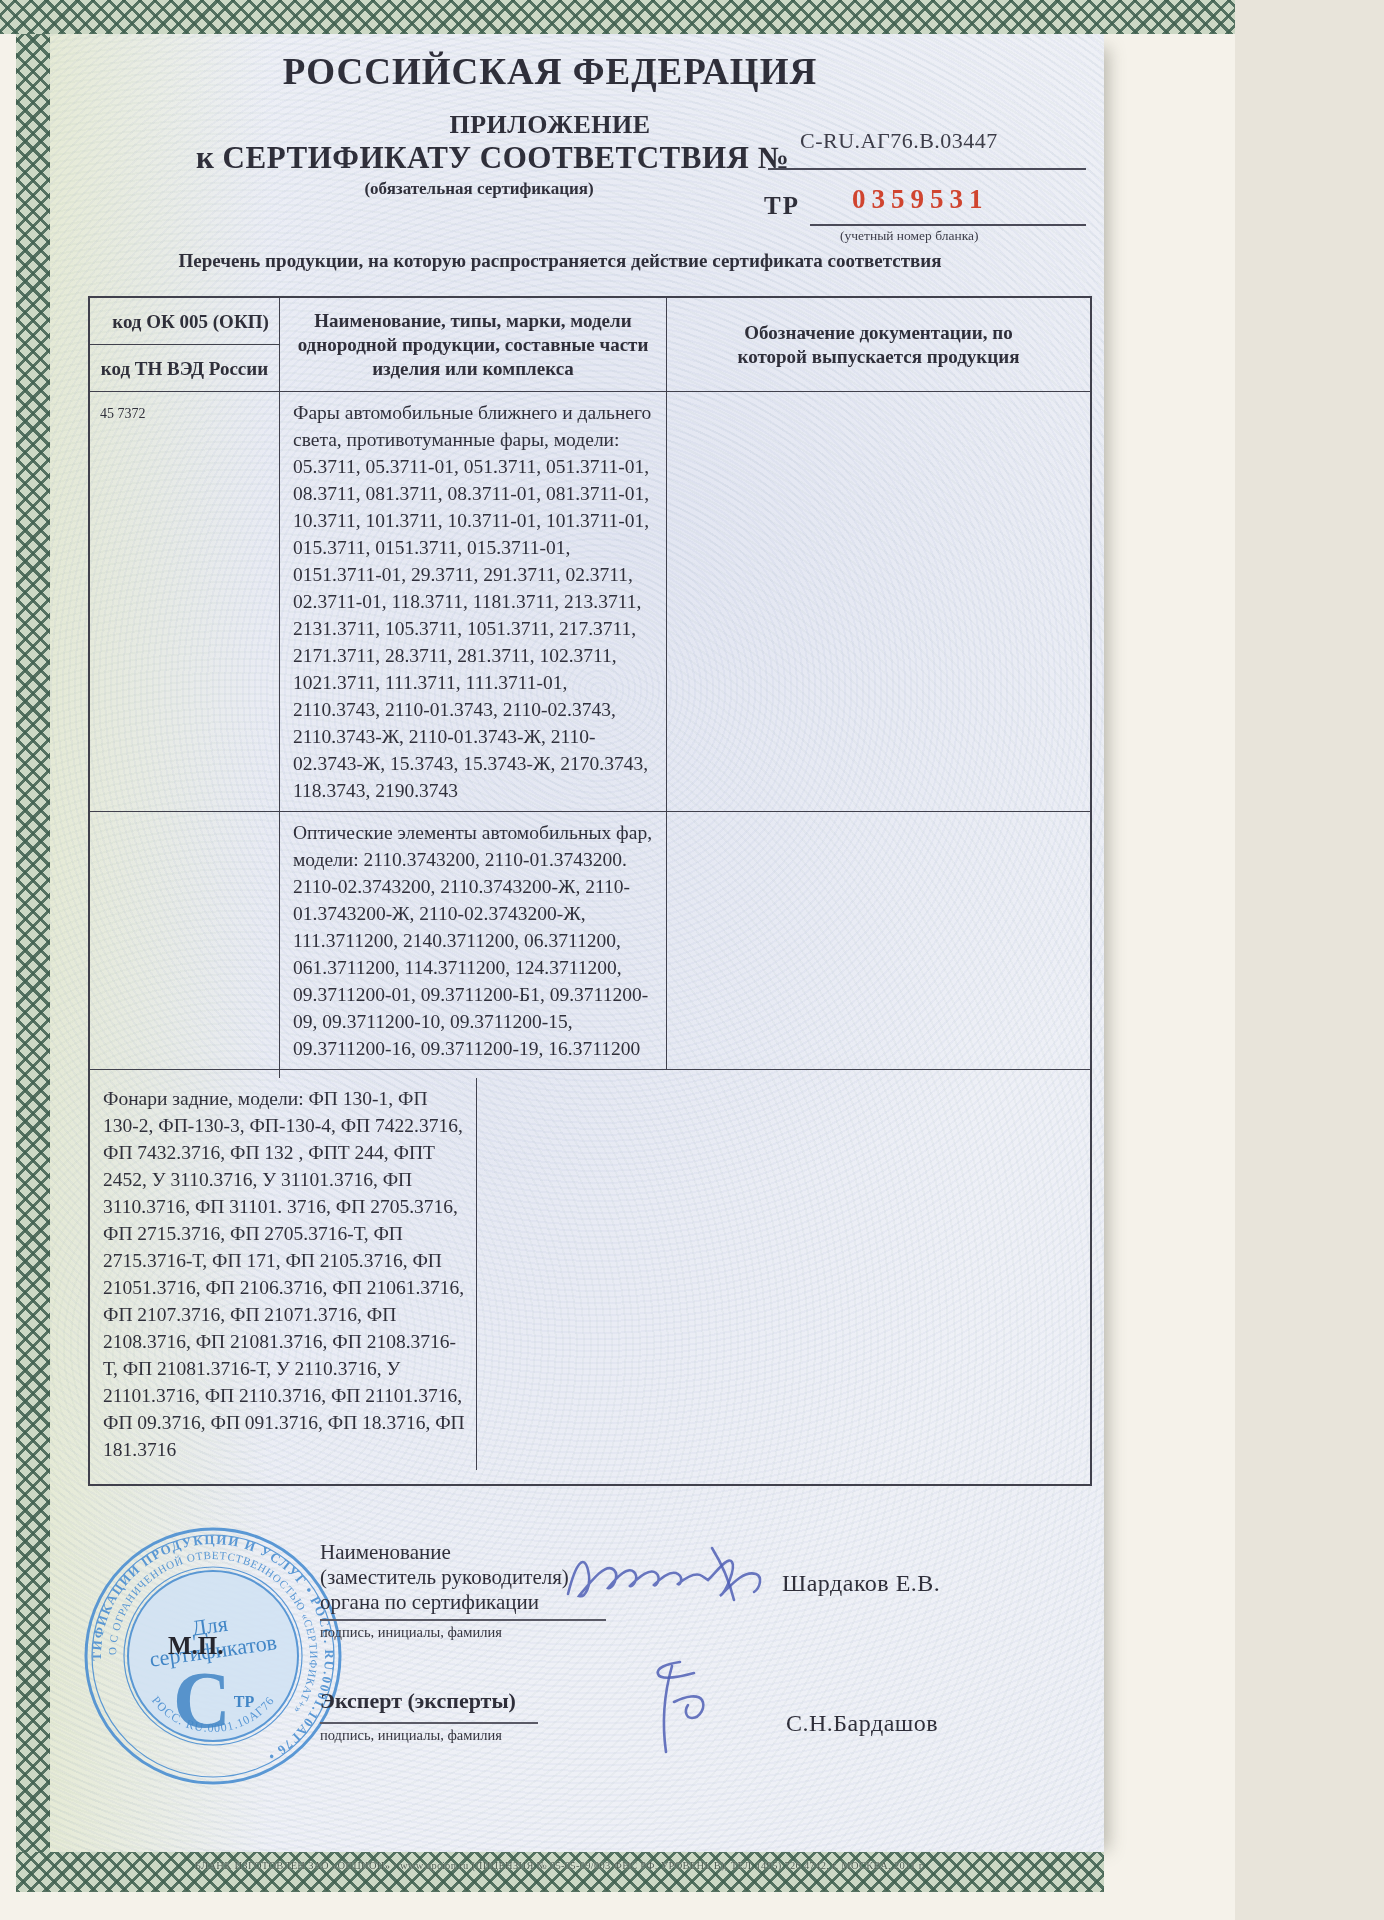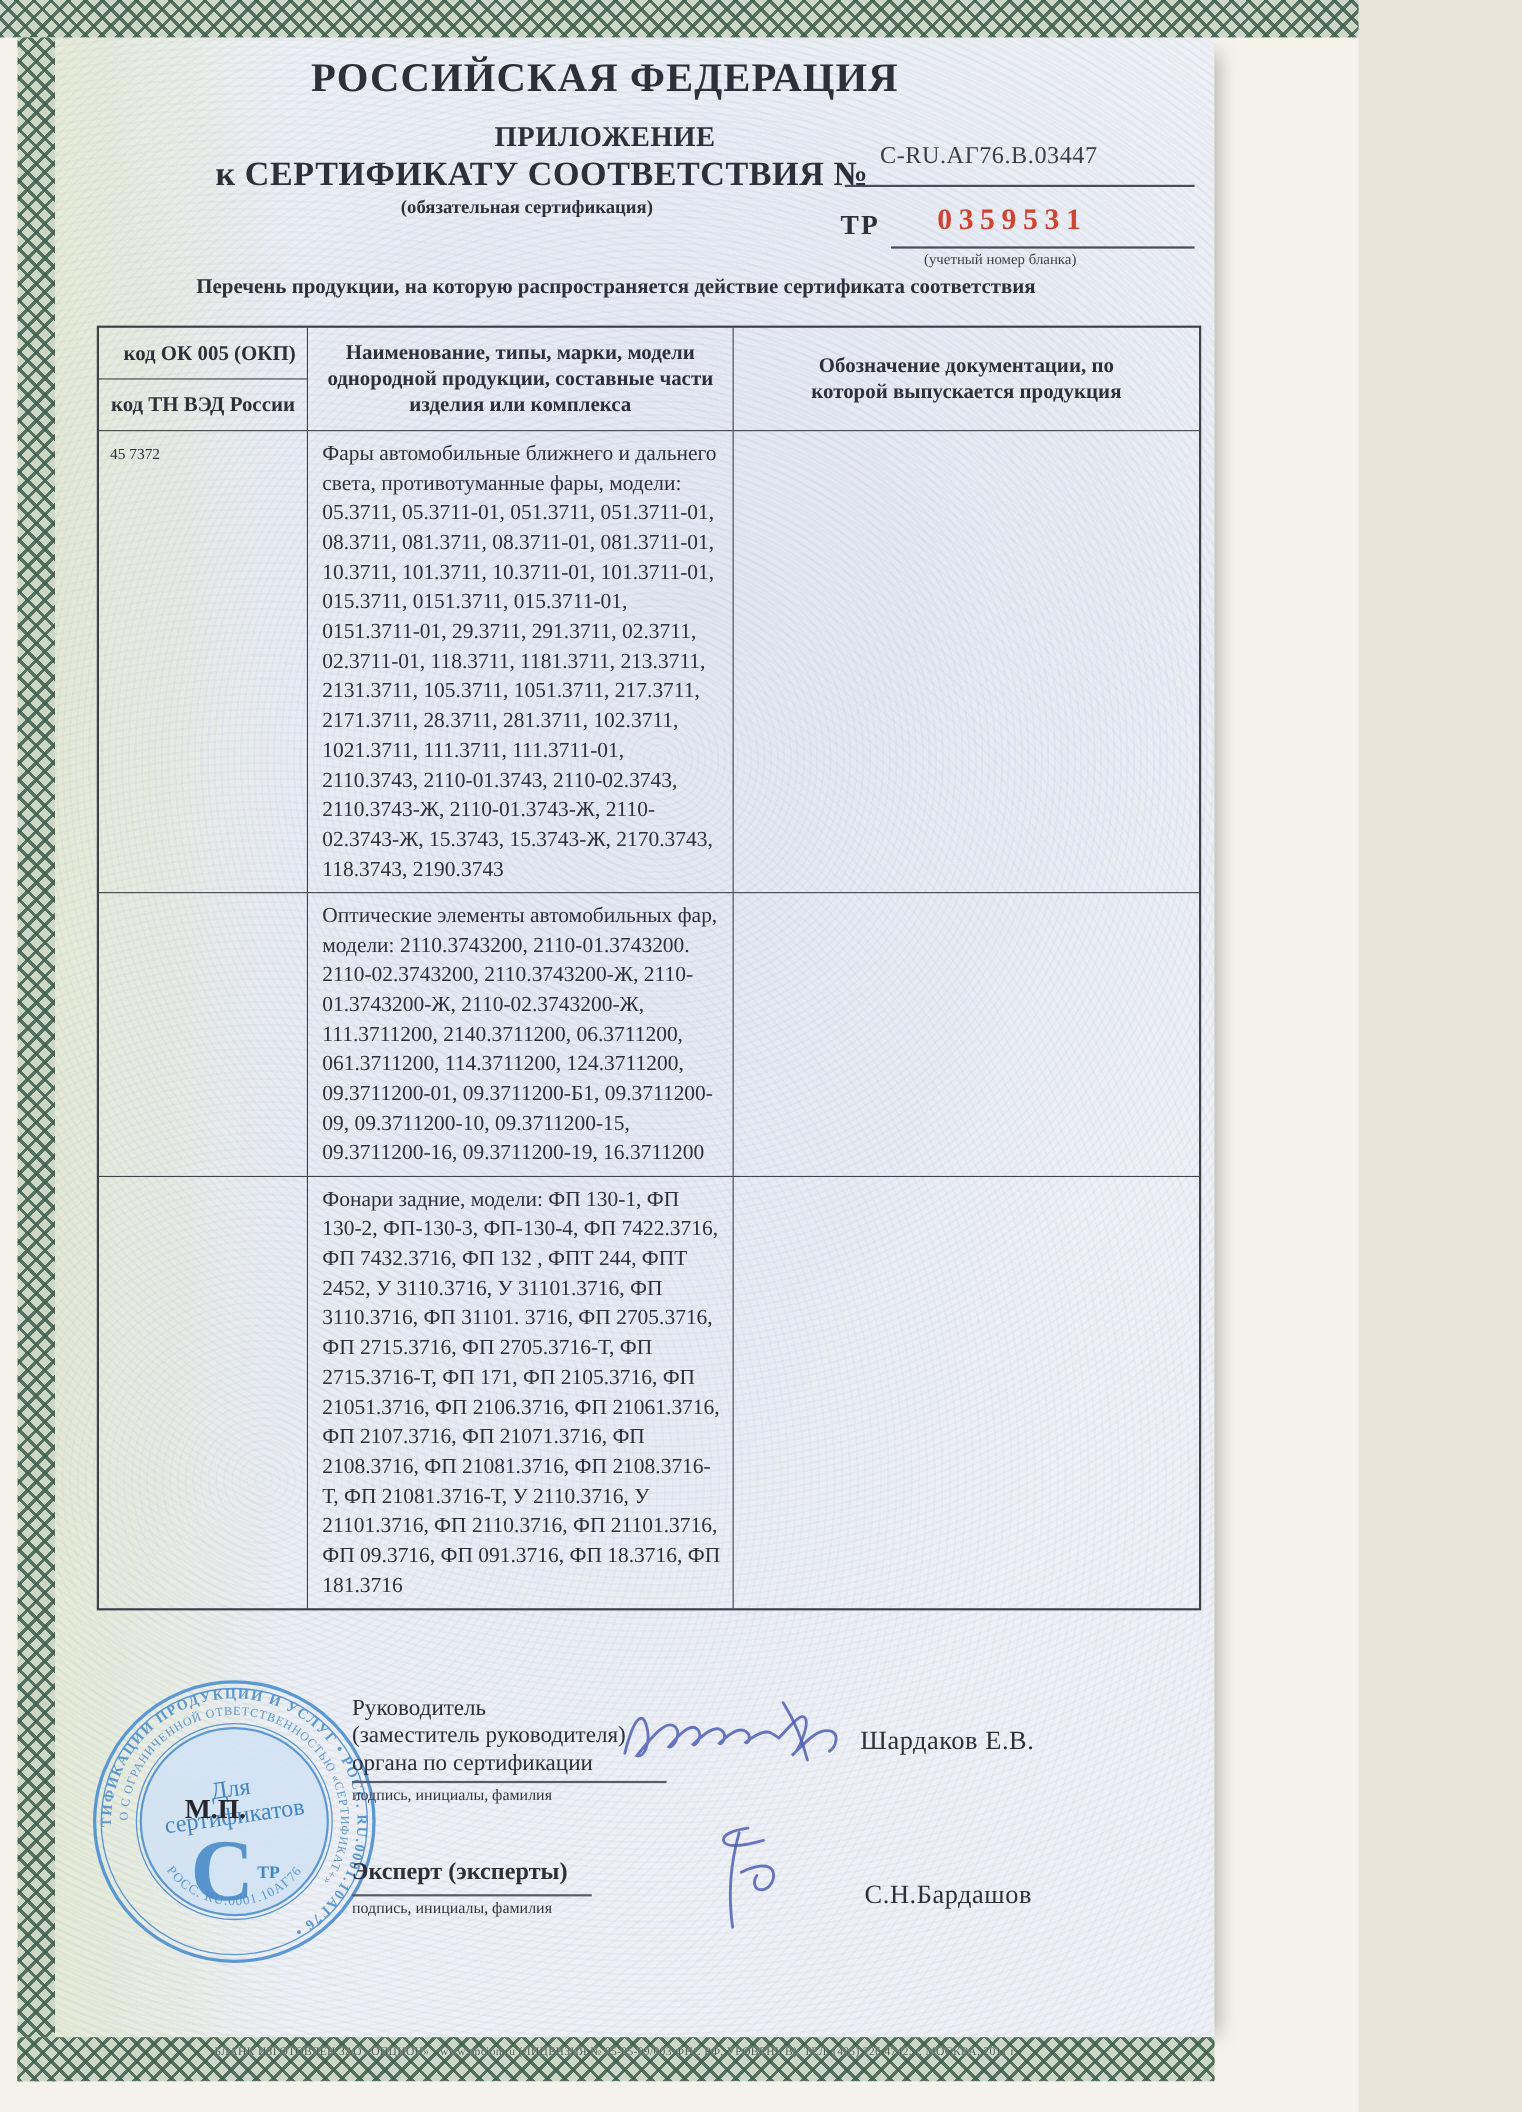--- a/index.html
+++ b/index.html
@@ -47,21 +47,21 @@
   .blanknote{left:840px;top:228px;font-size:13.5px;color:#3c3c48;}
   .caption{left:60px;top:250px;width:1000px;font-size:19px;}
 
   
   .ptable{
     position:absolute;left:88px;top:296px;width:1004px;
     border:2px solid #40404c;box-sizing:border-box;
     font-size:19.5px;line-height:27px;
   }
   .tr{display:flex;border-bottom:1.5px solid #40404c;}
-  .tr:last-child{border-bottom:none;}
+  .tr:last-child{border-bottom:none;flex-direction:column;}
   .td{box-sizing:border-box;}
   .c1{width:190px;border-right:1.5px solid #40404c;}
   .c2{width:387px;border-right:1.5px solid #40404c;padding:7px 11px 7px 13px;}
   .c3{flex:1;padding:7px 11px;}
   .thead{min-height:92px;}
   .thead .c2,.thead .c3{display:flex;align-items:center;justify-content:center;
     text-align:center;font-weight:bold;font-size:19px;line-height:24px;padding:6px 14px;}
   .thead .c3{padding:6px 44px;}
   .th-c1-top,.th-c1-bot{height:46px;display:flex;align-items:center;justify-content:center;
     font-weight:bold;font-size:19px;}
@@ -152,21 +152,21 @@
     <g transform="rotate(-8 141 135)" fill="#4286c6">
       <text x="141" y="118" font-size="22" text-anchor="middle">Для</text>
       <text x="141" y="143" font-size="22" text-anchor="middle">сертификатов</text>
     </g>
     <text x="130" y="212" font-size="80" font-weight="bold" text-anchor="middle" fill="#4286c6" opacity="0.85">С</text>
     <text x="172" y="192" font-size="16" font-weight="bold" text-anchor="middle" fill="#4286c6">ТР</text>
   </svg>
   <div class="abs mp b">М.П.</div>
 
   <div class="abs rolewrap">
-    <div>Руководитель</div>
+    <div>Наименование</div>
     <div>(заместитель руководителя)</div>
     <div>органа по сертификации</div>
   </div>
   <div class="uline" style="left:320px;top:1619px;width:286px;border-color:#5a5a66;"></div>
   <div class="abs signote" style="left:320px;top:1624px;">подпись, инициалы, фамилия</div>
 
   <svg class="abs" style="left:560px;top:1538px;" width="220" height="80" viewBox="0 0 220 80">
     <path class="ink" d="M8,56 C16,24 24,16 28,32 C32,48 25,60 19,58 C32,42 46,24 54,32 C60,38 52,52 48,50 C58,38 68,28 74,34 C80,40 72,50 70,48 C80,38 90,30 96,35 C102,40 96,49 94,47 C102,39 112,32 118,36 C124,40 120,48 118,46 C128,38 136,34 142,38 L148,42 C158,32 168,18 172,24 C176,30 166,54 160,58 C172,46 184,32 196,36 C203,39 200,50 194,54"></path>
     <path class="ink" d="M152,10 C162,26 170,46 174,62"></path>
   </svg>

